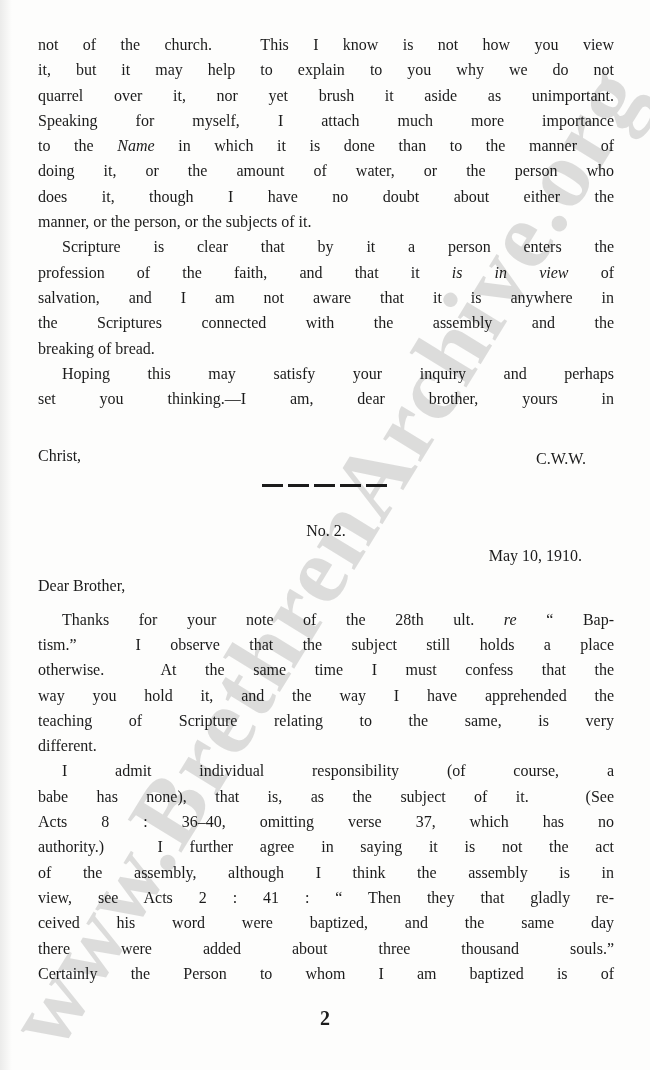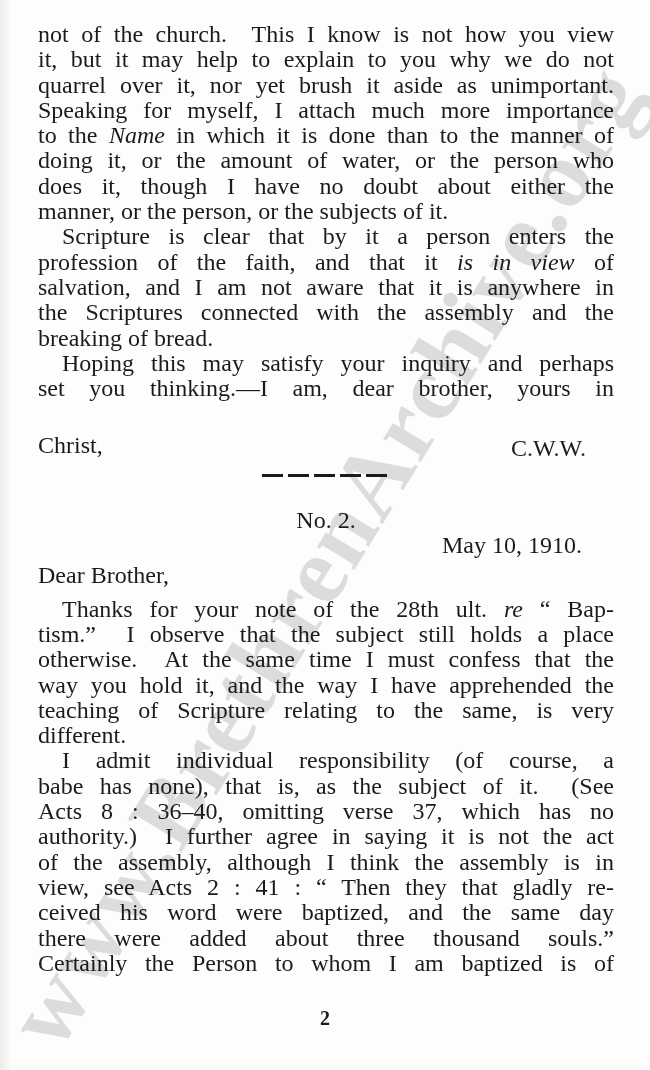--- a/index.html
+++ b/index.html
@@ -31,23 +31,23 @@
     font-weight: bold;
     font-size: 96px;
     letter-spacing: 2px;
     white-space: nowrap;
     color: rgba(0, 0, 0, 0.13);
     z-index: 1;
     user-select: none;
   }
   .text-block {
     position: absolute;
-    left: 38px; top: 22px;
+    left: 38px; top: 32px;
     width: 576px;
-    font-size: 24px;
+    font-size: 16px;
     line-height: 25.3px;
     z-index: 2;
   }
   .para { }
   .paras-container > .para:first-child { margin-top: 0; }
   #letter2-paras > .para:first-child { margin-top: 8px; }
   .para.indent .line:first-child { text-indent: 24px; }
   .line {
     text-align: justify;
     text-align-last: justify;

